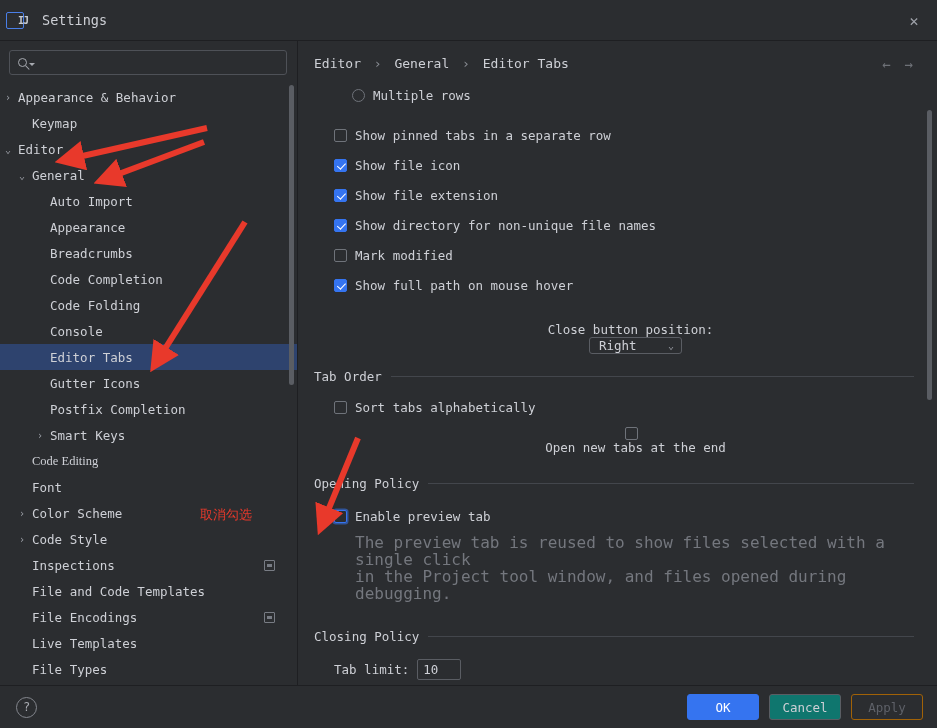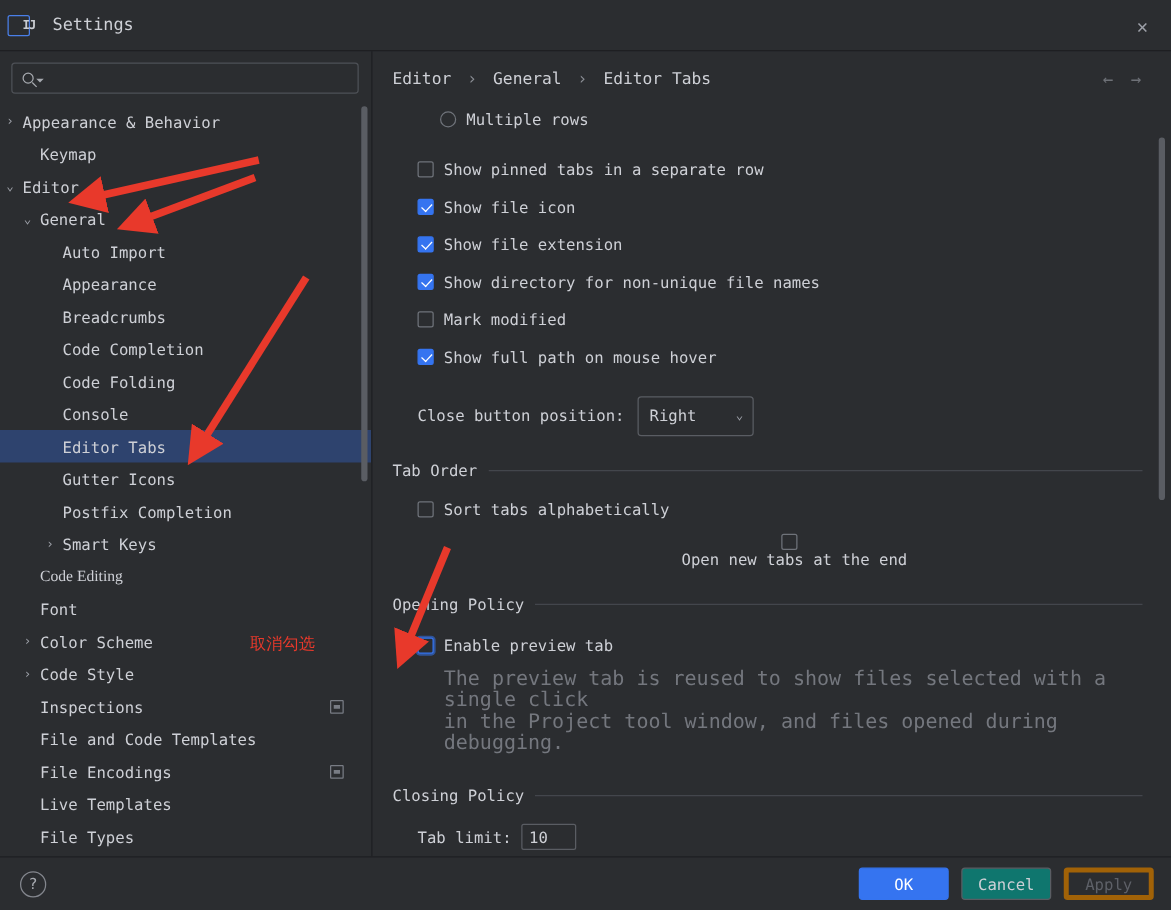--- a/index.html
+++ b/index.html
@@ -176,21 +176,21 @@
     font-size: 12px; color: #A7AAB0;
   }
   .btns { position: absolute; right: 14px; display: flex; gap: 10px; }
   .btn {
     height: 26px; min-width: 72px; border-radius: 3px;
     display: flex; align-items: center; justify-content: center;
     font-size: 12.5px; font-family: "DejaVu Sans Mono", monospace;
   }
   .btn.primary { background: #3574F0; color: #FFFFFF; border: 1px solid #3574F0; }
   .btn.normal  { background: #0f766e; color: #CED0D6; border: 1px solid #5A5D63; }
-  .btn.disabled{ background: #2B2D30; color: #5E6168; border: 4px solid #a16207; }
+  .btn.disabled{ background: #2B2D30; color: #5E6168; border: 1px solid #a16207; }
 
   
   .anno { position: absolute; left: 0; top: 0; width: 937px; height: 728px;
           pointer-events: none; }
   .cn-note {
     position: absolute; left: 200px; top: 506px;
     font-size: 13px; color: #E8392B;
     font-family: "DejaVu Sans", sans-serif;
   }
 </style>
@@ -335,21 +335,21 @@
         <div class="row" style="margin-bottom: 9px;">
           <span class="cbx"></span>
           <span>Mark modified</span>
         </div>
         <div class="row" style="margin-bottom: 9px;">
           <span class="cbx checked"></span>
           <span>Show full path on mouse hover</span>
         </div>
       </div>
 
-    <div class="row" style="margin-left:36px; margin-top:26px;">
+    <div class="row" style="margin-left:36px; margin-top:26px;flex-direction:column;">
       <span style="margin-right:10px;">Close button position:</span>
       <span class="combo">
         <span>Right</span>
         <span class="chevd">⌄</span>
       </span>
     </div>
 
     <div class="section" style="margin-left:16px; width:600px; margin-top:23px;">
       <span>Tab Order</span>
       <span class="line"></span>

